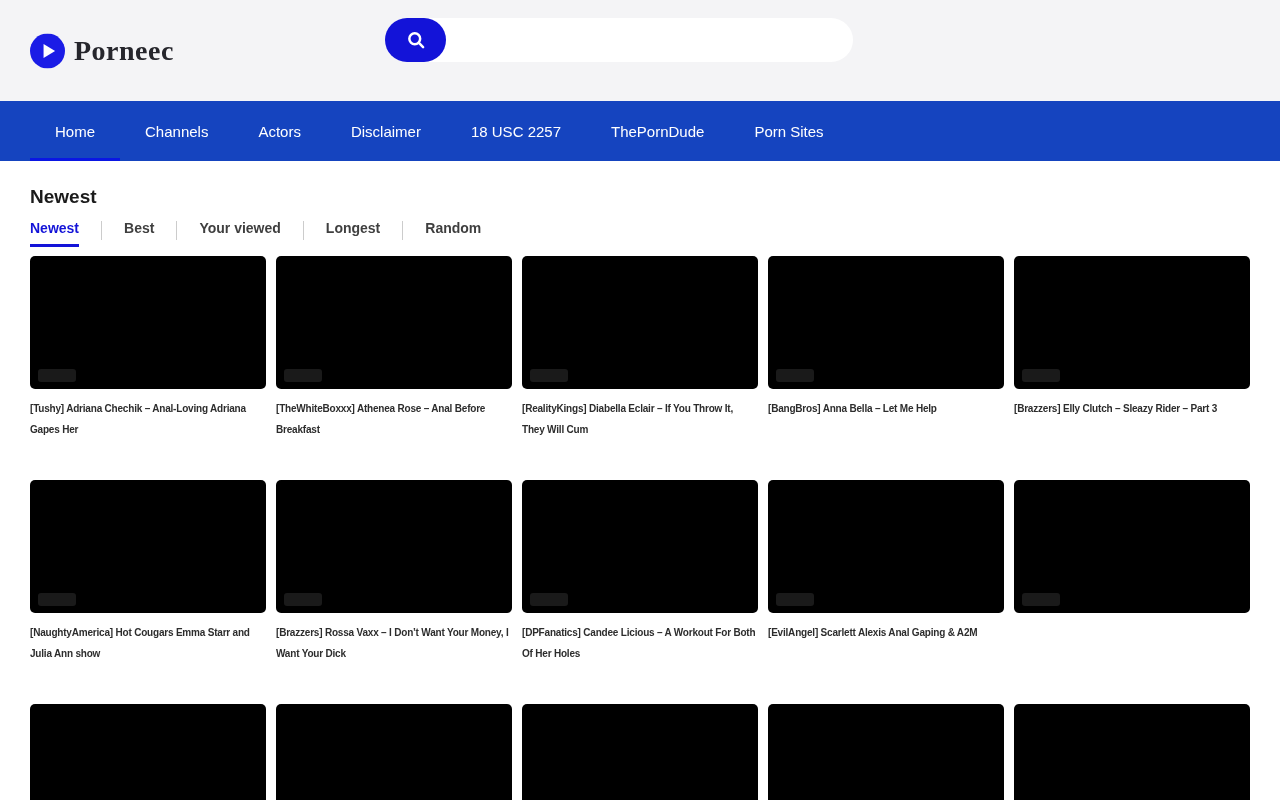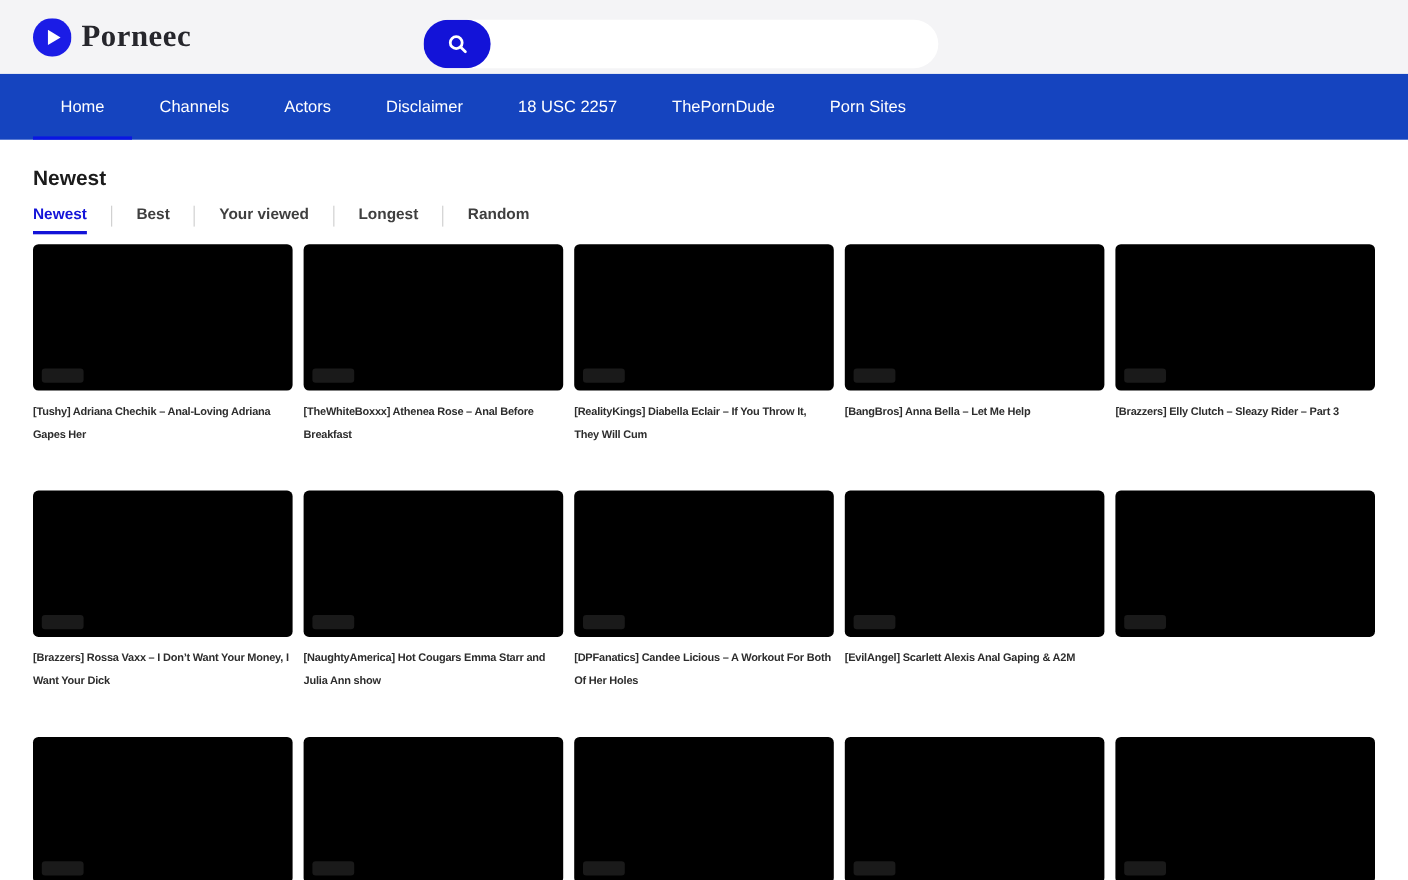--- a/index.html
+++ b/index.html
@@ -5,21 +5,21 @@
   * { margin: 0; padding: 0; box-sizing: border-box; }
   html, body { width: 1280px; height: 800px; overflow: hidden; }
   body {
     font-family: "Liberation Sans", sans-serif;
     background: #ffffff;
     position: relative;
   }
 
   
   .header {
-    height: 67px;
+    height: 101px;
     background: #f4f4f6;
     position: relative;
   }
   .logo {
     position: absolute;
     left: 30px;
     top: 50%;
     transform: translateY(-50%);
     display: flex;
     align-items: center;
@@ -240,27 +240,27 @@
       <a class="thumb">
           <span class="duration-badge"></span>
         </a>
       <div class="video-title">[Brazzers] Elly Clutch – Sleazy Rider – Part 3</div>
     </div>
 
     <div class="card">
       <a class="thumb">
           <span class="duration-badge"></span>
         </a>
+      <div class="video-title">[NaughtyAmerica] Hot Cougars Emma Starr and Julia Ann show</div>
+    </div>
+    <div class="card">
+      <a class="thumb">
+          <span class="duration-badge"></span>
+        </a>
       <div class="video-title">[Brazzers] Rossa Vaxx – I Don’t Want Your Money, I Want Your Dick</div>
-    </div>
-    <div class="card">
-      <a class="thumb">
-          <span class="duration-badge"></span>
-        </a>
-      <div class="video-title">[NaughtyAmerica] Hot Cougars Emma Starr and Julia Ann show</div>
     </div>
     <div class="card">
       <a class="thumb">
           <span class="duration-badge"></span>
         </a>
       <div class="video-title">[DPFanatics] Candee Licious – A Workout For Both Of Her Holes</div>
     </div>
     <div class="card">
       <a class="thumb">
           <span class="duration-badge"></span>

